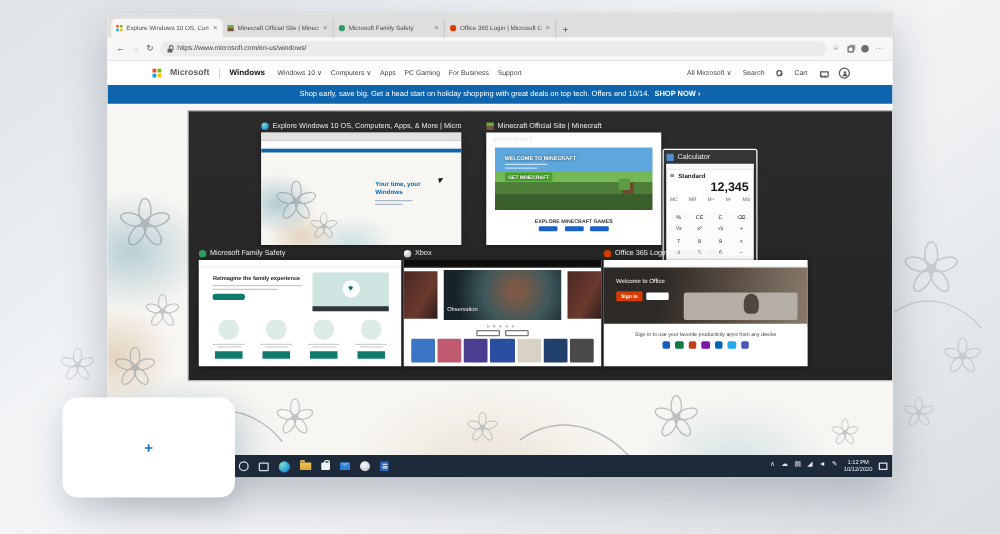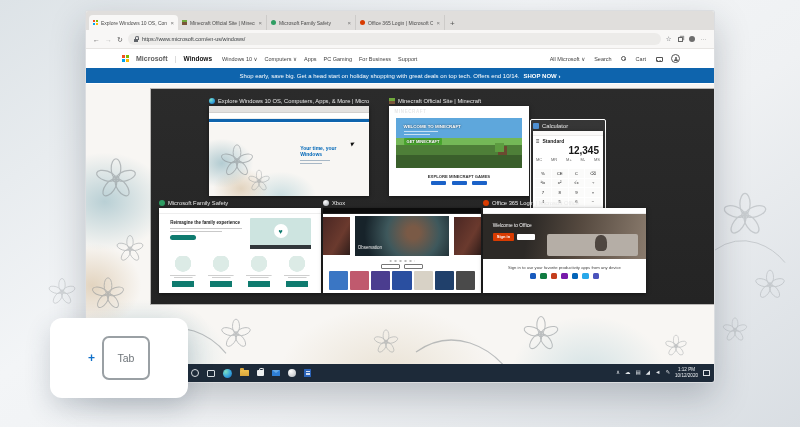--- a/index.html
+++ b/index.html
@@ -556,16 +556,15 @@
           <div>10/12/2020</div>
         </div>
         <span class="notif"></span>
       </div>
     </div>
 
   </div>
 
   <div class="card">
     <div class="key-plus">+</div>
-    <div class="key-tab">Tab</div>
   </div>
 
 </div>
 
 </body></html>

